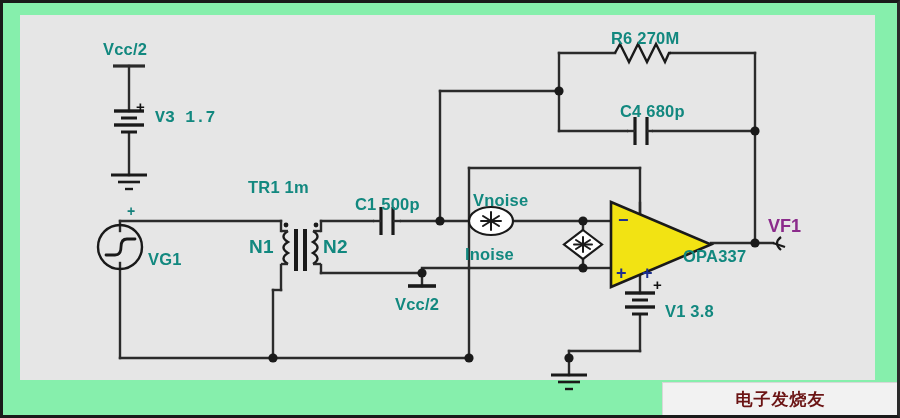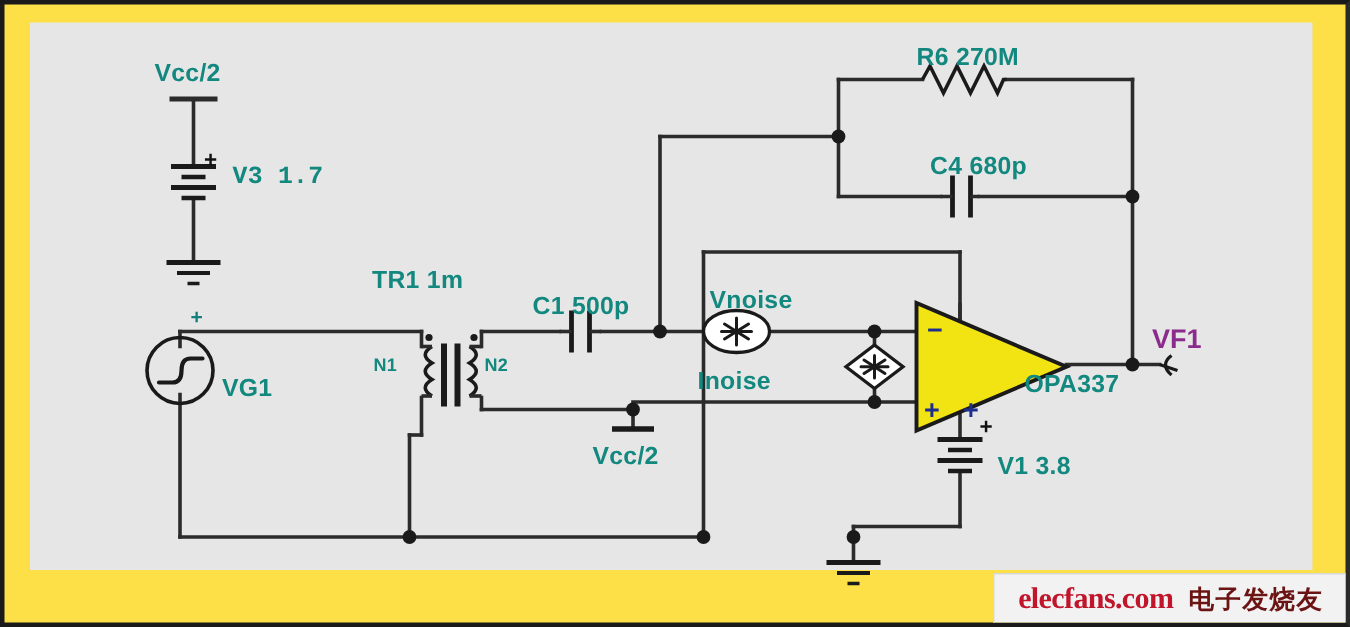--- a/index.html
+++ b/index.html
@@ -5,21 +5,21 @@
   html, body {
     margin: 0;
     padding: 0;
     background: #ffffff;
     font-family: "Liberation Sans", sans-serif;
   }
   #screen {
     position: relative;
     width: 900px;
     height: 418px;
-    background: #fde047;
+    background: #86efac;
     overflow: hidden;
     box-sizing: border-box;
     border-top: 3px solid #1a1a1a;
     border-left: 3px solid #1a1a1a;
     border-right: 3px solid #2a2a2a;
     border-bottom: 3px solid #1a1a1a;
   }
   #canvas {
     position: absolute;
     left: 17px;
@@ -38,21 +38,21 @@
   .lbl {
     position: absolute;
     color: #12887f;
     font-family: "Liberation Sans", sans-serif;
     font-weight: bold;
     white-space: nowrap;
     line-height: 1;
     letter-spacing: 0.2px;
   }
   .lbl-16 { font-size: 16.5px; }
-  .lbl-15 { font-size: 12px; }
+  .lbl-15 { font-size: 19px; }
   .probe-lbl {
     position: absolute;
     color: #8b2b8b;
     font-family: "Liberation Sans", sans-serif;
     font-weight: bold;
     font-size: 18px;
     white-space: nowrap;
     line-height: 1;
   }
   .plusmark {
@@ -318,17 +318,16 @@
   <div class="lbl lbl-16" style="left:608px; top:27px;">R6 270M</div>
   <div class="lbl lbl-16" style="left:617px; top:100px;">C4 680p</div>
 
   <div class="probe-lbl" style="left:765px; top:214px;">VF1</div>
 
   <div style="position:absolute; left:615px; top:208px; color:#1c2f8f; font-family:'Liberation Sans',sans-serif; font-weight:bold; font-size:18px; line-height:1;">−</div>
   <div style="position:absolute; left:613px; top:261px; color:#1c2f8f; font-family:'Liberation Sans',sans-serif; font-weight:bold; font-size:18px; line-height:1;">+</div>
   <div style="position:absolute; left:639px; top:261px; color:#1c2f8f; font-family:'Liberation Sans',sans-serif; font-weight:bold; font-size:18px; line-height:1;">+</div>
 
   <div id="watermark">
-    <span class="wm-main">elecfans.com</span>
     <span class="wm-cn">电子发烧友</span>
   </div>
 
 </div>
 
 </body></html>

